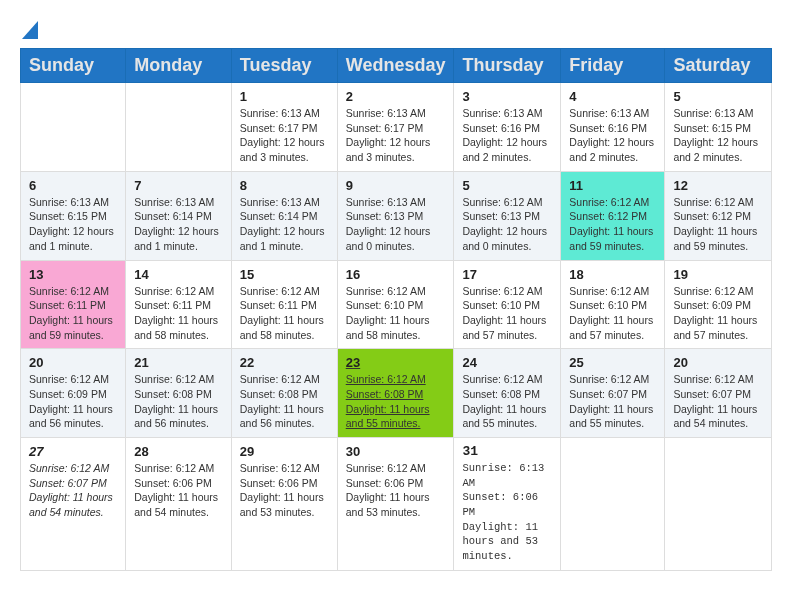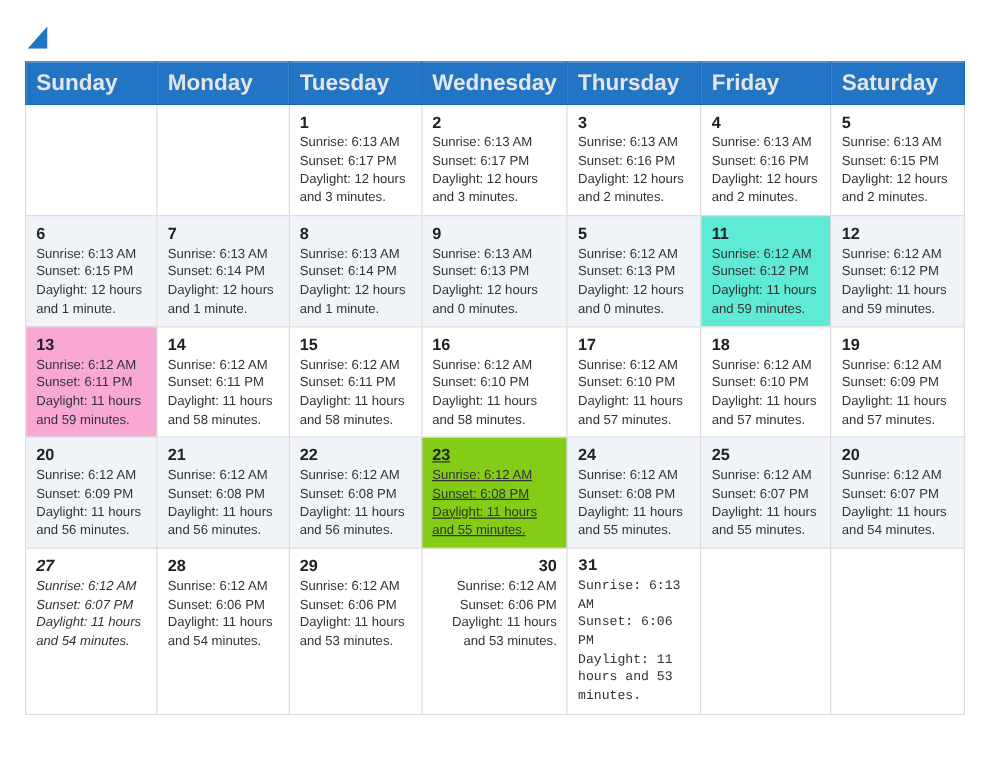--- a/index.html
+++ b/index.html
@@ -293,21 +293,21 @@
           <div class="cell-content" style="white-space: pre-line;">Sunrise: 6:12 AM
 Sunset: 6:06 PM
 Daylight: 11 hours and 54 minutes.</div>
         </td>
         <td style="background: rgb(255, 255, 255);">
           <span class="day-number">29</span>
           <div class="cell-content" style="white-space: pre-line;">Sunrise: 6:12 AM
 Sunset: 6:06 PM
 Daylight: 11 hours and 53 minutes.</div>
         </td>
-        <td style="background: rgb(255, 255, 255); text-align: right;">
+        <td style="background: rgb(255, 255, 255);">
           <span class="day-number">30</span>
           <div class="cell-content" style="white-space: pre-line;">Sunrise: 6:12 AM
 Sunset: 6:06 PM
 Daylight: 11 hours and 53 minutes.</div>
         </td>
         <td style="background: rgb(255, 255, 255); font-family: Liberation Mono, monospace;">
           <span class="day-number">31</span>
           <div class="cell-content" style="white-space: pre-line;">Sunrise: 6:13 AM
 Sunset: 6:06 PM
 Daylight: 11 hours and 53 minutes.</div>

